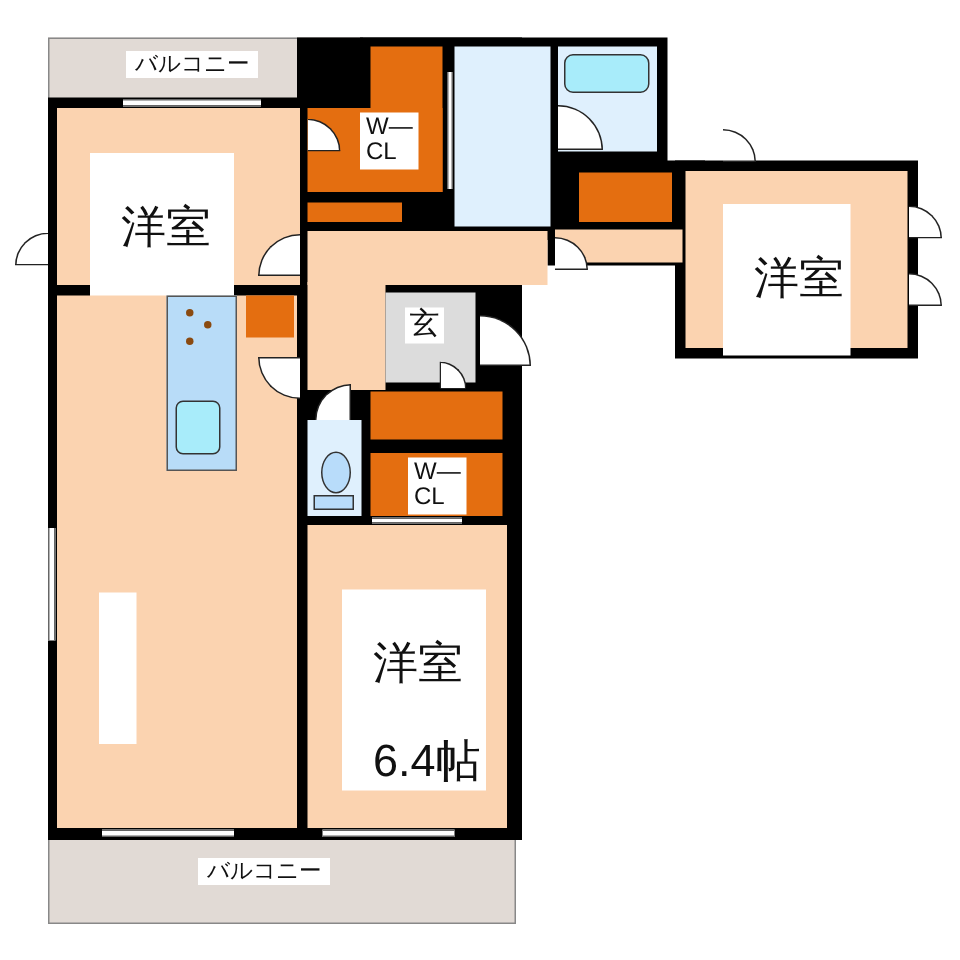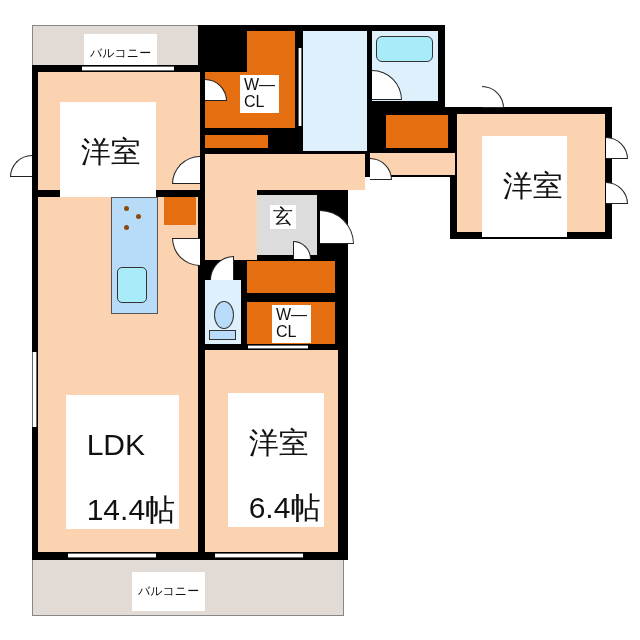--- a/index.html
+++ b/index.html
@@ -7,21 +7,21 @@
     .abs { position: absolute; box-sizing: border-box; }
     .wall { background: #000; }
     .room { background: #fbd3b0; }
     .closet { background: #e46e10; }
     .wet { background: #dff0fd; }
     .balcony { background: #e1dad5; border: 1px solid #888; }
     .genkan { background: #dcdcdc; }
     .label { background: #ffffff; color: #111; line-height: 1.08; padding: 2px 4px; white-space: pre; }
     .big { font-size: 30px; }
     .small { font-size: 16px; line-height: 1.05; }
-    .bal-label { font-size: 12px; padding: 13px 6px; }
+    .bal-label { font-size: 15px; padding: 1px 6px; }
     .door { background: #fff; border: 1.5px solid #222; }
     .win { background: #fff; border-top: 1px solid #666; border-bottom: 1px solid #666; }
     .winv { background: #fff; border-left: 1px solid #666; border-right: 1px solid #666; }
   </style>
 </head>
 <body>
 
 <div class="abs balcony" style="left:32px;top:25px;width:210px;height:42px;"></div>
 <div class="abs label bal-label" style="left:84px;top:34px;">バルコニー</div>
 
@@ -75,22 +75,21 @@
 
 <div class="abs room" style="left:38px;top:197px;width:160px;height:355px;"></div>
 <div class="abs room" style="left:162px;top:230px;width:36px;height:80px;"></div>
 <div class="abs wet" style="left:111px;top:197px;width:47px;height:117px;background:#b8dcf8;border:1px solid #555;"></div>
 <div class="abs" style="left:124px;top:206px;width:5px;height:5px;border-radius:50%;background:#8a4a10;"></div>
 <div class="abs" style="left:136px;top:214px;width:5px;height:5px;border-radius:50%;background:#8a4a10;"></div>
 <div class="abs" style="left:124px;top:225px;width:5px;height:5px;border-radius:50%;background:#8a4a10;"></div>
 <div class="abs" style="left:117px;top:267px;width:30px;height:36px;background:#a8ecfa;border:1.5px solid #333;border-radius:5px;"></div>
 <div class="abs closet" style="left:164px;top:197px;width:32px;height:28px;"></div>
 <div class="abs label big" style="left:66px;top:395px;">
-  <span>LDK</span><br>
-  <span>14.4帖</span>
+  <br>
 </div>
 
 <div class="abs room" style="left:205px;top:350px;width:133px;height:202px;"></div>
 <div class="abs label big" style="left:228px;top:393px;">
   <span>洋室</span><br>
   <span>6.4帖</span>
 </div>
 
 <div class="abs win" style="left:82px;top:66px;width:92px;height:5px;"></div>
 <div class="abs win" style="left:68px;top:553px;width:88px;height:5px;"></div>

